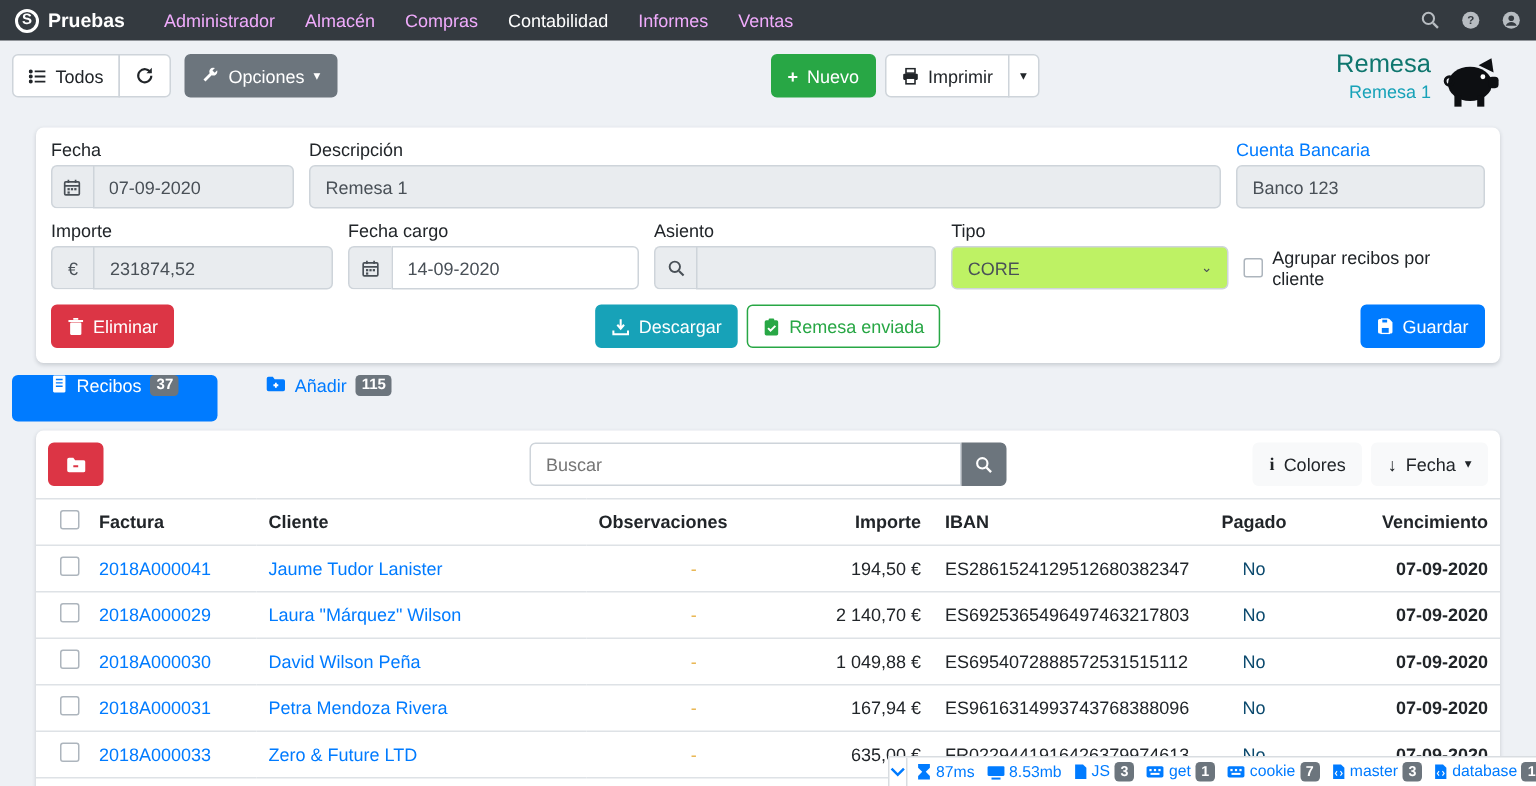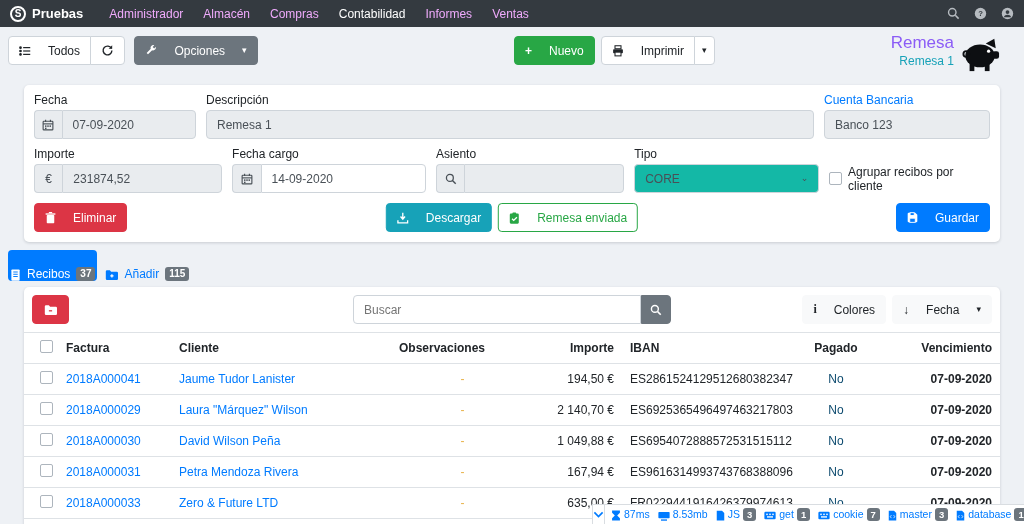--- a/index.html
+++ b/index.html
@@ -12,61 +12,61 @@
   .brand { display:flex; align-items:center; gap:6px; color:#fff; font-weight:bold; font-size:13px; margin-right:18px; cursor:pointer; }
   .brand-logo { width:16px; height:16px; border:2px solid #fff; border-radius:50%; color:#fff; font-size:10px; font-weight:bold; display:flex; align-items:center; justify-content:center; }
   .nav-menu { display:flex; gap:4px; flex:1; }
   .nav-link { color:#f0abfc; font-size:12px; padding:4px 8px; text-decoration:none; cursor:pointer; }
   .nav-link.active { color:#fff; }
   .nav-icons { display:flex; gap:14px; align-items:center; color:#b7bcc1; }
   .nav-icons .ic { cursor:pointer; }
 
   
   .toolbar { position:relative; padding:9px 8px 4px 8px; height:58px; }
-  .btn { display:inline-flex; align-items:center; gap:17px; height:29px; padding:0 10px; border:1px solid #ced4da; background:#fff; border-radius:4px; font-size:12px; color:#212529; cursor:pointer; font-family:inherit; }
+  .btn { display:inline-flex; align-items:center; gap:6px; height:29px; padding:0 10px; border:1px solid #ced4da; background:#fff; border-radius:4px; font-size:12px; color:#212529; cursor:pointer; font-family:inherit; }
   .btn-group { display:inline-flex; }
   .btn-group .btn { border-radius:0; margin-left:-1px; }
   .btn-group .btn:first-child { border-radius:4px 0 0 4px; margin-left:0; }
   .btn-group .btn:last-child { border-radius:0 4px 4px 0; }
   .btn-dark { background:#6c757d; border-color:#6c757d; color:#fff; }
   .btn-green { background:#28a745; border-color:#28a745; color:#fff; }
   .btn-teal { background:#17a2b8; border-color:#17a2b8; color:#fff; }
   .btn-blue { background:#007bff; border-color:#007bff; color:#fff; }
   .btn-red { background:#dc3545; border-color:#dc3545; color:#fff; }
   .btn-outline-green { background:#fff; border-color:#28a745; color:#28a745; }
   .btn-gray { background:#6c757d; border-color:#6c757d; color:#fff; }
   .caret { font-size:9px; line-height:1; }
   .center-actions { position:absolute; left:514px; top:9px; display:flex; gap:6px; }
   .title-block { position:absolute; right:70px; top:6px; text-align:right; }
-  .page-title { font-size:17px; color:#8b5cf6; }
+  .page-title { font-size:17px; color:#0f766e; }
   .page-subtitle { font-size:12px; color:#17a2b8; margin-top:1px; }
   .piggy { position:absolute; right:22px; top:8px; }
 
   
   .card { background:#fff; border-radius:5px; box-shadow:0 1px 3px rgba(30,40,50,.18); margin:0 24px; }
   .form-card { padding:8px 10px 10px 10px; }
   .f-row { display:flex; gap:10px; margin-bottom:8px; align-items:flex-end; }
   .f-group { display:flex; flex-direction:column; }
   .f-label { font-size:12px; margin-bottom:3px; color:#212529; }
   .f-label.link { color:#007bff; cursor:pointer; }
   .igroup { display:flex; height:29px; }
   .iprepend { width:34px; background:#e9ecef; border:1px solid #ced4da; border-right:0; border-radius:4px 0 0 4px; display:flex; align-items:center; justify-content:center; color:#495057; font-size:12px; }
   .inp { height:29px; border:1px solid #ced4da; border-radius:4px; padding:0 10px; font-size:12px; color:#495057; font-family:inherit; width:100%; background:#fff; }
   .igroup .inp { border-radius:0 4px 4px 0; }
   .inp.dis { background:#e9ecef; }
-  .selectbox { height:29px; border:1px solid #ced4da; border-radius:4px; padding:0 10px; display:flex; align-items:center; justify-content:space-between; color:#495057; cursor:pointer; background:#14b8a6; }
+  .selectbox { height:29px; border:1px solid #ced4da; border-radius:4px; padding:0 10px; display:flex; align-items:center; justify-content:space-between; color:#495057; cursor:pointer; background:#bef264; }
   .chk-wrap { display:flex; align-items:center; gap:6px; height:29px; font-size:12px; color:#212529; }
   .chk { width:13px; height:13px; border:1px solid #adb5bd; border-radius:2px; background:#fff; appearance:none; cursor:pointer; }
   .actions-row { display:flex; align-items:center; position:relative; margin-top:10px; }
   .actions-center { position:absolute; left:50%; transform:translateX(-50%); display:flex; gap:6px; }
   .actions-right { margin-left:auto; display:flex; gap:6px; }
 
   
   .tabs { display:flex; gap:6px; margin:8px 8px 6px 8px; align-items:center; }
-  .tab { display:inline-flex; align-items:flex-end; gap:6px; height:31px; padding:0 2px; border-radius:4px; font-size:12px; cursor:pointer; color:#007bff; }
+  .tab { display:inline-flex; align-items:flex-start; gap:6px; height:31px; padding:0 26px; border-radius:4px; font-size:12px; cursor:pointer; color:#007bff; }
   .tab.active { background:#007bff; color:#fff; }
   .badge { background:#6c757d; color:#fff; border-radius:3px; font-size:10px; padding:2px 4px; line-height:1; font-weight:bold; }
 
   
   .list-card { padding-top:8px; height:300px; }
   .list-toolbar { position:relative; display:flex; align-items:center; padding:0 8px 8px 8px; height:37px; }
   .search-group { position:absolute; left:50%; transform:translateX(-50%); top:0; display:flex; width:318px; }
   .search-group .inp { border-radius:4px 0 0 4px; }
   .search-btn { width:33px; height:29px; background:#6c757d; border:1px solid #6c757d; border-radius:0 4px 4px 0; color:#fff; display:flex; align-items:center; justify-content:center; cursor:pointer; }
   .list-right { margin-left:auto; display:flex; gap:6px; }

